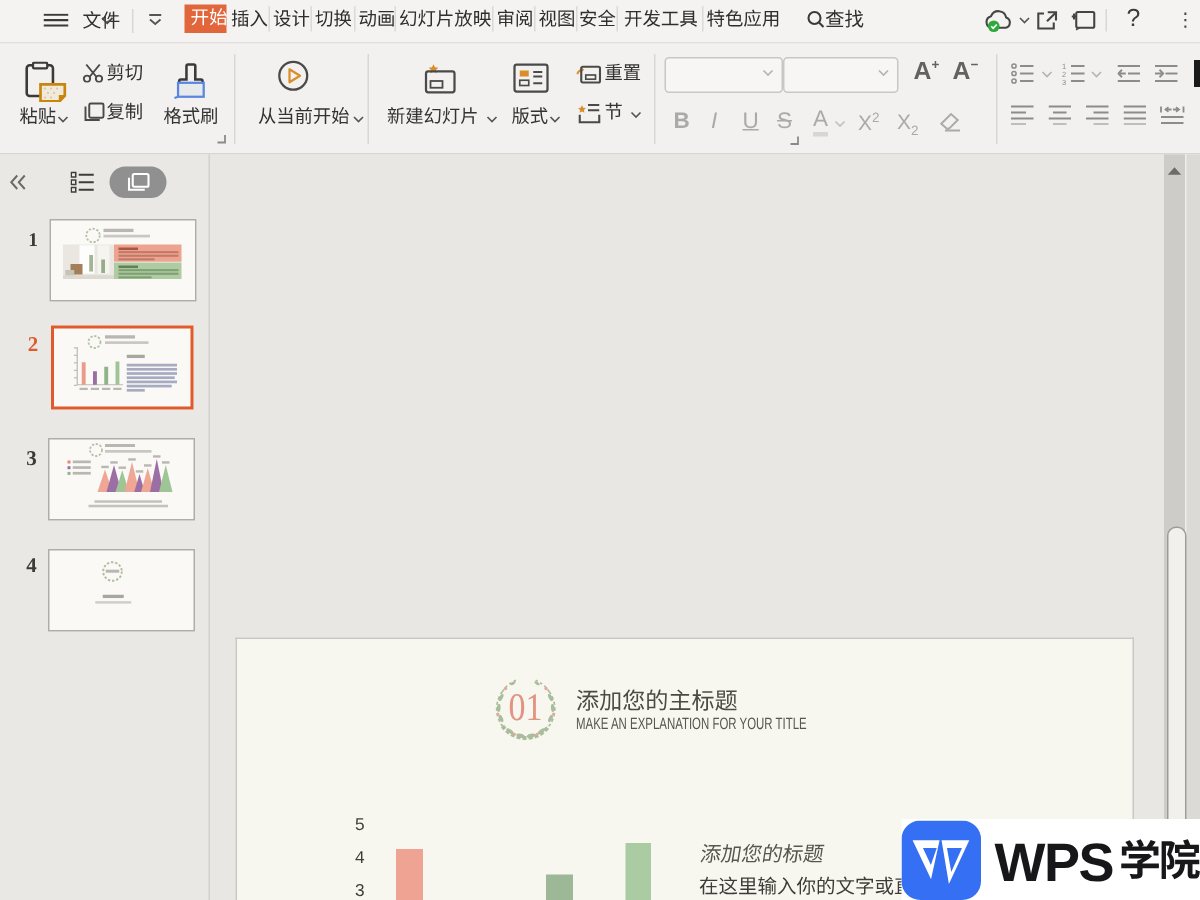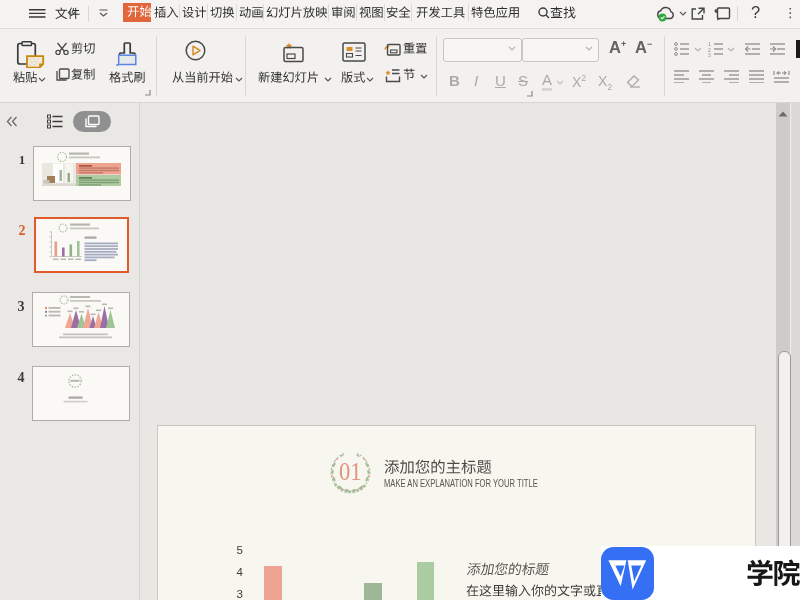--- a/index.html
+++ b/index.html
@@ -510,17 +510,18 @@
     </svg>
     <div class="abs" style="left:777.5px;top:351px;width:11px;height:216px;background:#F2F0ED;border:1px solid #9D9B98;border-radius:6px"></div>
     <div class="abs" style="left:601px;top:546px;width:199px;height:54px;background:#FFFFFF"></div>
     <svg class="abs" style="left:601px;top:547px" width="53" height="53" viewBox="0 0 53 53">
 <rect x="0" y="0" width="53" height="53" rx="12.5" fill="#3570F4"></rect>
 <g fill="#FFFFFF" fill-rule="evenodd">
 <path d="M7.4 13.2 L25.4 13.2 L19.7 39.2 Z M14.3 18.4 L23.5 18.4 L19.6 29.6 Z"></path>
 <path d="M26.7 13.2 L45.2 13.2 L31.6 42.4 Z M30.3 18.4 L40.3 18.4 L33.2 34.3 Z"></path>
 </g>
 </svg>
+    <div class="abs" style="left:663px;top:554px;font-size:36px;font-weight:bold;color:#17171A;letter-spacing:-1px">WPS</div>
     <div style="position:absolute;left:746px;top:559px;">
       <svg width="54" height="29" viewBox="0 -24.6 54 29" style="display:block;overflow:visible">
         <path d="M12.2 -9.7V-7.9H1.5V-4.8H12.2V-1.3C12.2 -1 12.1 -0.8 11.5 -0.8C10.9 -0.8 8.8 -0.8 7.1 -0.9C7.6 0 8.2 1.4 8.4 2.4C10.8 2.4 12.6 2.3 13.9 1.8C15.2 1.4 15.7 0.5 15.7 -1.2V-4.8H26.6V-7.9H15.7V-8.5C18.1 -9.6 20.3 -11.1 22 -12.7L19.9 -14.4L19.2 -14.2H6.5V-11.3H15.4C14.4 -10.7 13.3 -10.1 12.2 -9.7ZM11.5 -22.9C12.2 -21.8 12.9 -20.4 13.3 -19.3H8.5L9.6 -19.9C9.2 -20.9 8 -22.4 7.1 -23.5L4.2 -22.3C4.9 -21.4 5.7 -20.3 6.2 -19.3H1.9V-13.2H5V-16.4H23V-13.2H26.3V-19.3H22.2C23 -20.3 23.8 -21.4 24.5 -22.5L21.1 -23.6C20.5 -22.3 19.5 -20.7 18.6 -19.3H15L16.6 -20C16.3 -21.1 15.3 -22.8 14.4 -24.1Z M42.7 -23.2C43.1 -22.4 43.6 -21.4 43.9 -20.5H37.3V-15H39.5V-12.5H51.1V-15H53.3V-20.5H47.5C47.1 -21.6 46.5 -23 45.9 -24.1ZM40.4 -15.3V-17.6H50.1V-15.3ZM37.4 -10.4V-7.4H40.8C40.4 -3.8 39.4 -1.6 35 -0.2C35.6 0.4 36.5 1.7 36.8 2.5C42.3 0.6 43.6 -2.6 44 -7.4H45.8V-1.6C45.8 1.2 46.4 2.1 48.9 2.1C49.3 2.1 50.4 2.1 50.8 2.1C52.8 2.1 53.6 1.1 53.9 -2.8C53 -3 51.7 -3.5 51.1 -4C51.1 -1.1 50.9 -0.7 50.5 -0.7C50.3 -0.7 49.6 -0.7 49.5 -0.7C49.1 -0.7 49 -0.8 49 -1.6V-7.4H53.5V-10.4ZM28.4 -22.7V2.4H31.3V-19.7H33.6C33.1 -17.9 32.5 -15.6 32 -13.9C33.6 -11.9 33.9 -10.1 33.9 -8.7C33.9 -7.9 33.8 -7.3 33.5 -7.1C33.3 -6.9 33 -6.8 32.7 -6.8C32.4 -6.8 32 -6.8 31.5 -6.9C32 -6 32.2 -4.8 32.2 -4C32.9 -3.9 33.5 -3.9 34.1 -4C34.7 -4.1 35.2 -4.3 35.7 -4.6C36.6 -5.3 36.9 -6.6 36.9 -8.4C36.9 -10 36.6 -12 34.8 -14.2C35.7 -16.4 36.6 -19.2 37.3 -21.6L35.1 -22.8L34.6 -22.7Z" fill="#17171A"></path>
       </svg>
     </div>
   </div>
 </body></html>

